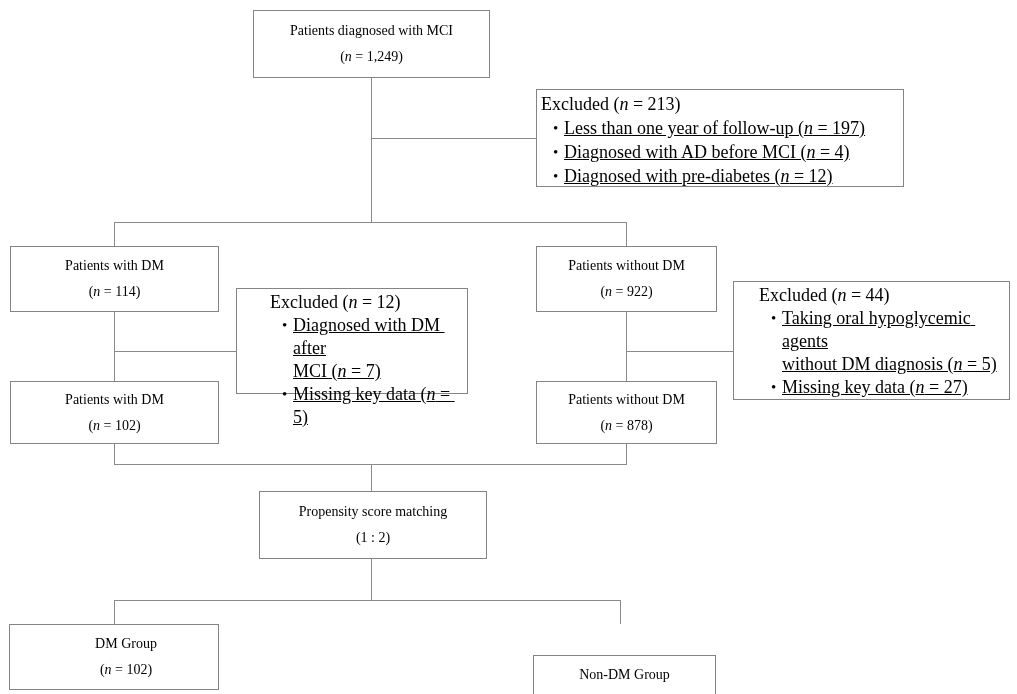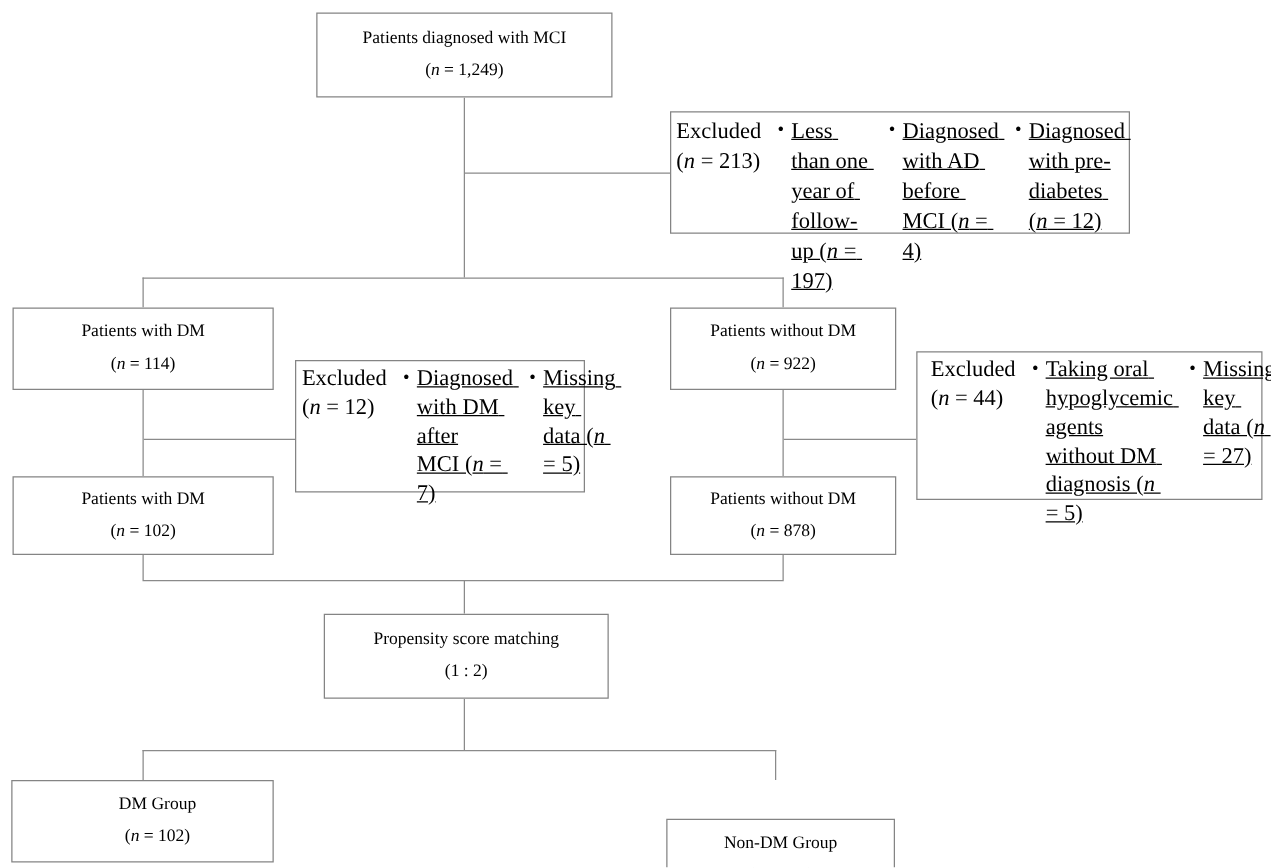--- a/index.html
+++ b/index.html
@@ -10,21 +10,21 @@
   .canvas{position:relative;width:1017px;height:694px;background:var(--background);overflow:hidden;}
   .node{
     position:absolute;box-sizing:border-box;background:var(--background);
     border:1px solid var(--border);
     display:flex;flex-direction:column;align-items:center;justify-content:center;
     text-align:center;font-size:14px;line-height:26px;
   }
   .excl{
     position:absolute;box-sizing:border-box;background:var(--background);
     border:1px solid var(--border);
-    display:flex;flex-direction:row;justify-content:center;
+    display:flex;flex-direction:column;
     text-align:left;font-size:18px;line-height:23px;
     padding:2px 3px;
   }
   .excl .head{margin-left:1px;}
   .bullet{display:flex;align-items:flex-start;}
   .dot{flex:none;width:11px;margin-left:13px;font-size:15px;}
   .btext{white-space:pre-wrap;text-decoration:underline;}
   .ln{position:absolute;background:var(--line);}
   .h{height:1px;} .v{width:1px;}
   i{font-style:italic;}

